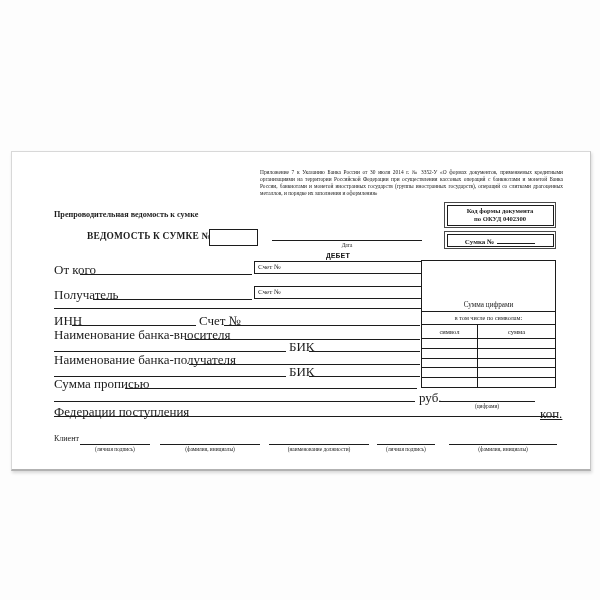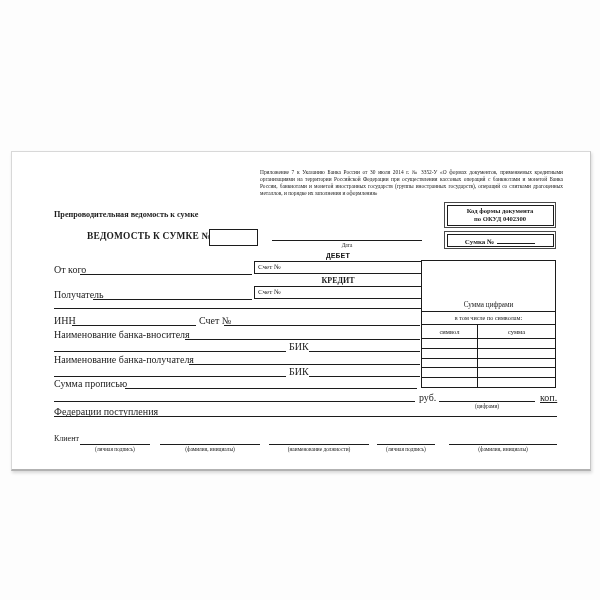--- a/index.html
+++ b/index.html
@@ -1,21 +1,21 @@
 <!DOCTYPE html>
 <html><head>
 <meta charset="utf-8">
 <style>
   html,body{margin:0;padding:0;background:#ffffff;}
   .stage{position:relative;width:600px;height:600px;background:#fdfdfd;overflow:hidden;
          font-family:"Liberation Serif","DejaVu Serif",serif;color:#1c1c1c;}
   .paper{position:absolute;left:11px;top:151px;width:578px;height:317px;background:#ffffff;
          border:1px solid #d8d8d8;border-right:1px solid #c6c6c6;border-bottom:2px solid #b2b2b2;
          box-shadow:1px 2px 3px rgba(0,0,0,0.15);box-sizing:content-box;}
-  .lbl{position:absolute;font-size:10px;white-space:nowrap;line-height:9px;}
+  .lbl{position:absolute;font-size:13px;white-space:nowrap;line-height:9px;}
   .bold{font-weight:normal;}
   .fline{position:absolute;height:0;border-top:1px solid #1c1c1c;}
   .cap{position:absolute;font-size:5.4px;line-height:6px;text-align:center;white-space:nowrap;}
   .hd{position:absolute;font-weight:bold;font-size:8px;line-height:9px;text-align:center;}
   .note{position:absolute;left:248px;top:17px;width:303px;font-size:5.4px;line-height:7px;
         text-align:justify;}
   .dbox{position:absolute;left:432px;width:112px;border:1px solid #4a4a4a;background:#fff;
         padding:1.5px;box-sizing:border-box;}
   .dbox-inner{border:1.8px solid #1c1c1c;height:100%;box-sizing:border-box;text-align:center;
         font-weight:bold;}
@@ -74,21 +74,20 @@
     <div class="cap" style="left:260px;top:90px;width:150px;">Дата</div>
 
     <div class="hd" style="left:242px;top:99px;width:168px;font-family:Liberation Mono, monospace;">ДЕБЕТ</div>
     <div class="acctbox" style="top:109px;">
       <span>Счет №</span>
     </div>
 
     <div class="lbl" style="left:42px;top:113px;">От кого</div>
     <div class="fline" style="left:68px;top:122px;width:172px;"></div>
 
-    <div class="hd" style="left:242px;top:124px;width:168px;">КРЕДИТ</div>
     <div class="acctbox" style="top:134px;">
       <span>Счет №</span>
     </div>
 
     <div class="lbl" style="left:42px;top:138px;">Получатель</div>
     <div class="fline" style="left:81px;top:147px;width:159px;"></div>
     <div class="fline" style="left:42px;top:156px;width:367px;"></div>
 
     <div class="sumtable">
       <div class="st-top">Сумма цифрами</div>
@@ -140,21 +139,21 @@
     <div class="lbl" style="left:277px;top:215px;">БИК</div>
     <div class="fline" style="left:297px;top:224px;width:111px;"></div>
 
     <div class="lbl" style="left:42px;top:227px;">Сумма прописью</div>
     <div class="fline" style="left:113px;top:236px;width:292px;"></div>
 
     <div class="fline" style="left:42px;top:249px;width:361px;"></div>
     <div class="lbl" style="left:407px;top:241px;">руб.</div>
     <div class="fline" style="left:427px;top:249px;width:96px;"></div>
     <div class="cap" style="left:427px;top:251px;width:96px;">(цифрами)</div>
-    <div class="lbl" style="left:528px;top:241px;text-decoration:underline;">коп.</div>
+    <div class="lbl" style="left:528px;top:257px;text-decoration:underline;">коп.</div>
 
     <div class="lbl" style="left:42px;top:255px;">Федерации поступления</div>
     <div class="fline" style="left:42px;top:264px;width:503px;"></div>
 
     <div class="lbl bold" style="left:42px;top:282px;font-size:8px;">Клиент</div>
     <div class="fline" style="left:68px;top:292px;width:70px;"></div>
     <div class="fline" style="left:148px;top:292px;width:100px;"></div>
     <div class="fline" style="left:257px;top:292px;width:100px;"></div>
     <div class="fline" style="left:365px;top:292px;width:58px;"></div>
     <div class="fline" style="left:437px;top:292px;width:108px;"></div>

